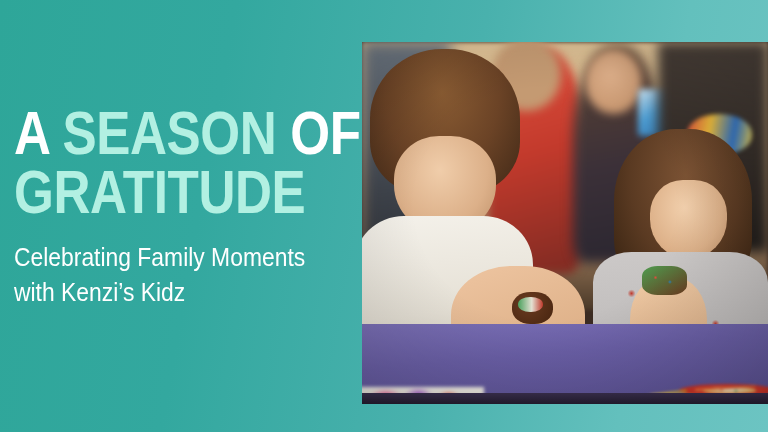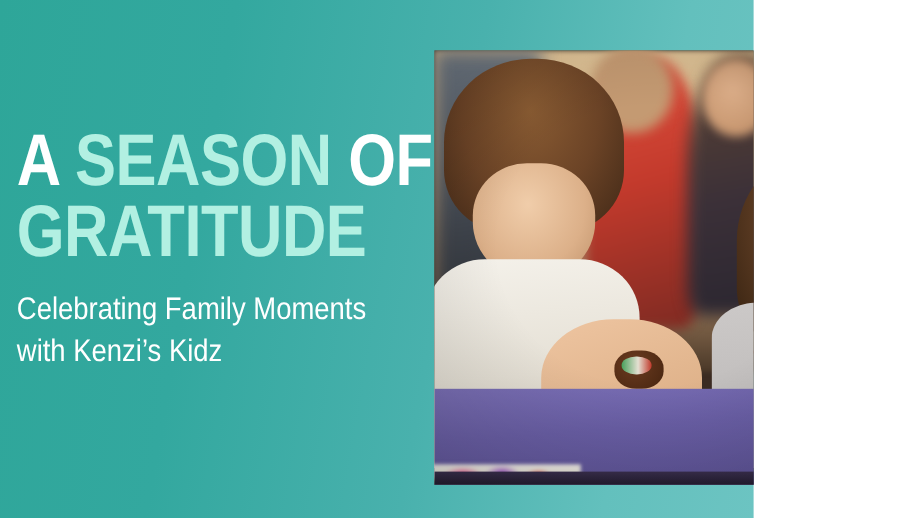--- a/index.html
+++ b/index.html
@@ -5,21 +5,21 @@
   html, body {
     margin: 0;
     padding: 0;
     background: #ffffff;
   }
   body {
     font-family: "Liberation Sans", sans-serif;
   }
   .banner {
     position: relative;
-    width: 628px;
+    width: 768px;
     height: 432px;
     overflow: hidden;
     background: linear-gradient(100deg, #2ea699 0%, #33a89f 28%, #49b1ad 58%, #63c0bd 82%, #6cc4c2 100%);
   }
 
   
   .text-block {
     position: absolute;
     left: 14px;
     top: 104px;

